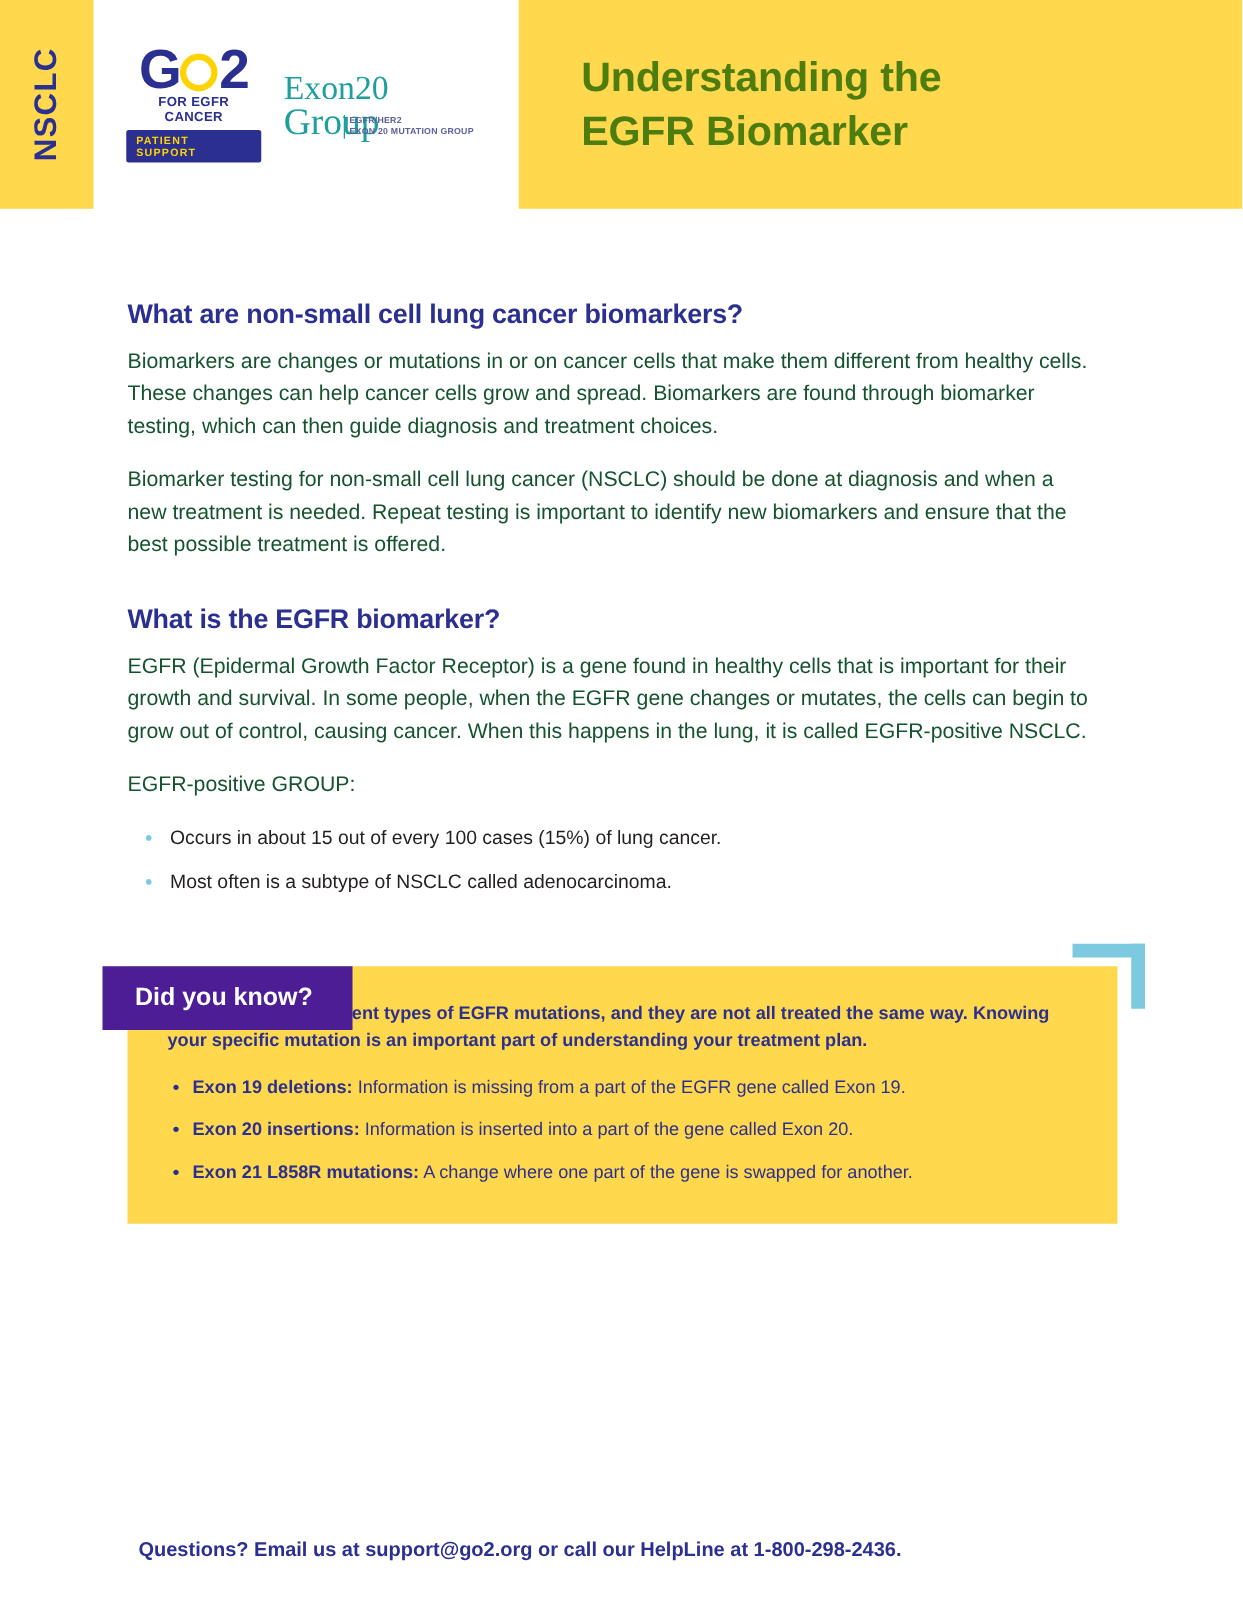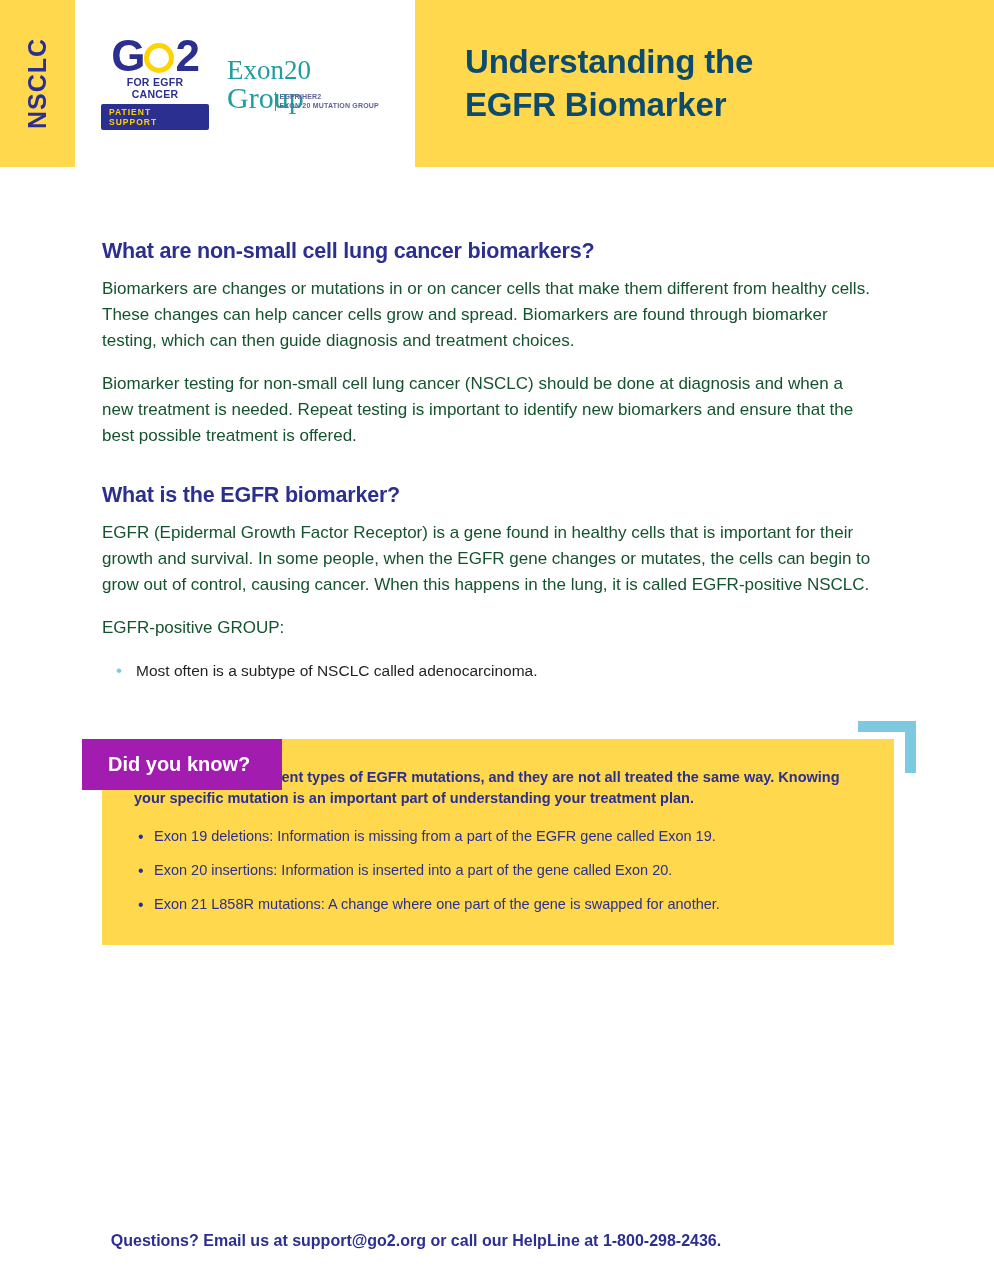--- a/index.html
+++ b/index.html
@@ -51,21 +51,21 @@
   .header-title-zone {
     position: absolute;
     left: 415px; top: 0;
     width: 579px; height: 167px;
     background: #ffd84d;
     display: flex;
     align-items: center;
     padding-left: 50px;
   }
   .header-title {
-    color: #0c4a6e;
+    color: #4d7c0f;
     font-weight: bold;
     font-size: 33px;
     line-height: 1.28;
     letter-spacing: -0.2px;
   }
 
   
   .go2-logo {
     width: 108px;
     display: flex;
@@ -199,21 +199,21 @@
 
   
   .dyk-wrap {
     position: relative;
     margin-top: 44px;
   }
   .dyk-tab {
     position: absolute;
     left: -20px;
     top: 0;
-    background: #a21caf;
+    background: #4c1d95;
     color: #ffffff;
     font-weight: bold;
     font-size: 20px;
     padding: 14px 32px 14px 26px;
     z-index: 3;
   }
   .dyk-corner {
     position: absolute;
     right: -22px;
     top: -18px;
@@ -260,21 +260,21 @@
     margin-bottom: 13px;
   }
   .dyk-list li:last-child { margin-bottom: 0; }
   .dyk-list li::before {
     content: "•";
     position: absolute;
     left: 4px; top: -1px;
     font-size: 16px;
     color: #2b2f8f;
   }
-  .dyk-list .lead { font-weight: normal; }
+  .dyk-list .lead { font-weight: bold; }
 
   
   .footer {
     position: absolute;
     left: 0;
     bottom: 30px;
     width: 832px;
     text-align: center;
     color: #2b2f8f;
     font-weight: bold;
@@ -335,20 +335,21 @@
     <p class="body-text">Biomarker testing for non-small cell lung cancer (NSCLC) should be done at diagnosis and when a new treatment is needed. Repeat testing is important to identify new biomarkers and ensure that the best possible treatment is offered.</p>
   </section>
 
   <div class="spacer-lg"></div>
 
   <section>
     <h2 class="section-heading">What is the EGFR biomarker?</h2>
     <p class="body-text">EGFR (Epidermal Growth Factor Receptor) is a gene found in healthy cells that is important for their growth and survival. In some people, when the EGFR gene changes or mutates, the cells can begin to grow out of control, causing cancer. When this happens in the lung, it is called EGFR-positive NSCLC.</p>
     <p class="body-text">EGFR-positive GROUP:</p>
     <ul class="bullets">
+      <li>Occurs in about 15 out of every 100 cases (15%) of lung cancer.</li>
       <li>Most often is a subtype of NSCLC called adenocarcinoma.</li>
     </ul>
   </section>
 
   <div class="dyk-wrap">
     <div class="dyk-tab">Did you know?</div>
     <div class="dyk-corner">
       <span class="h"></span>
         <span class="v"></span>
     </div>

